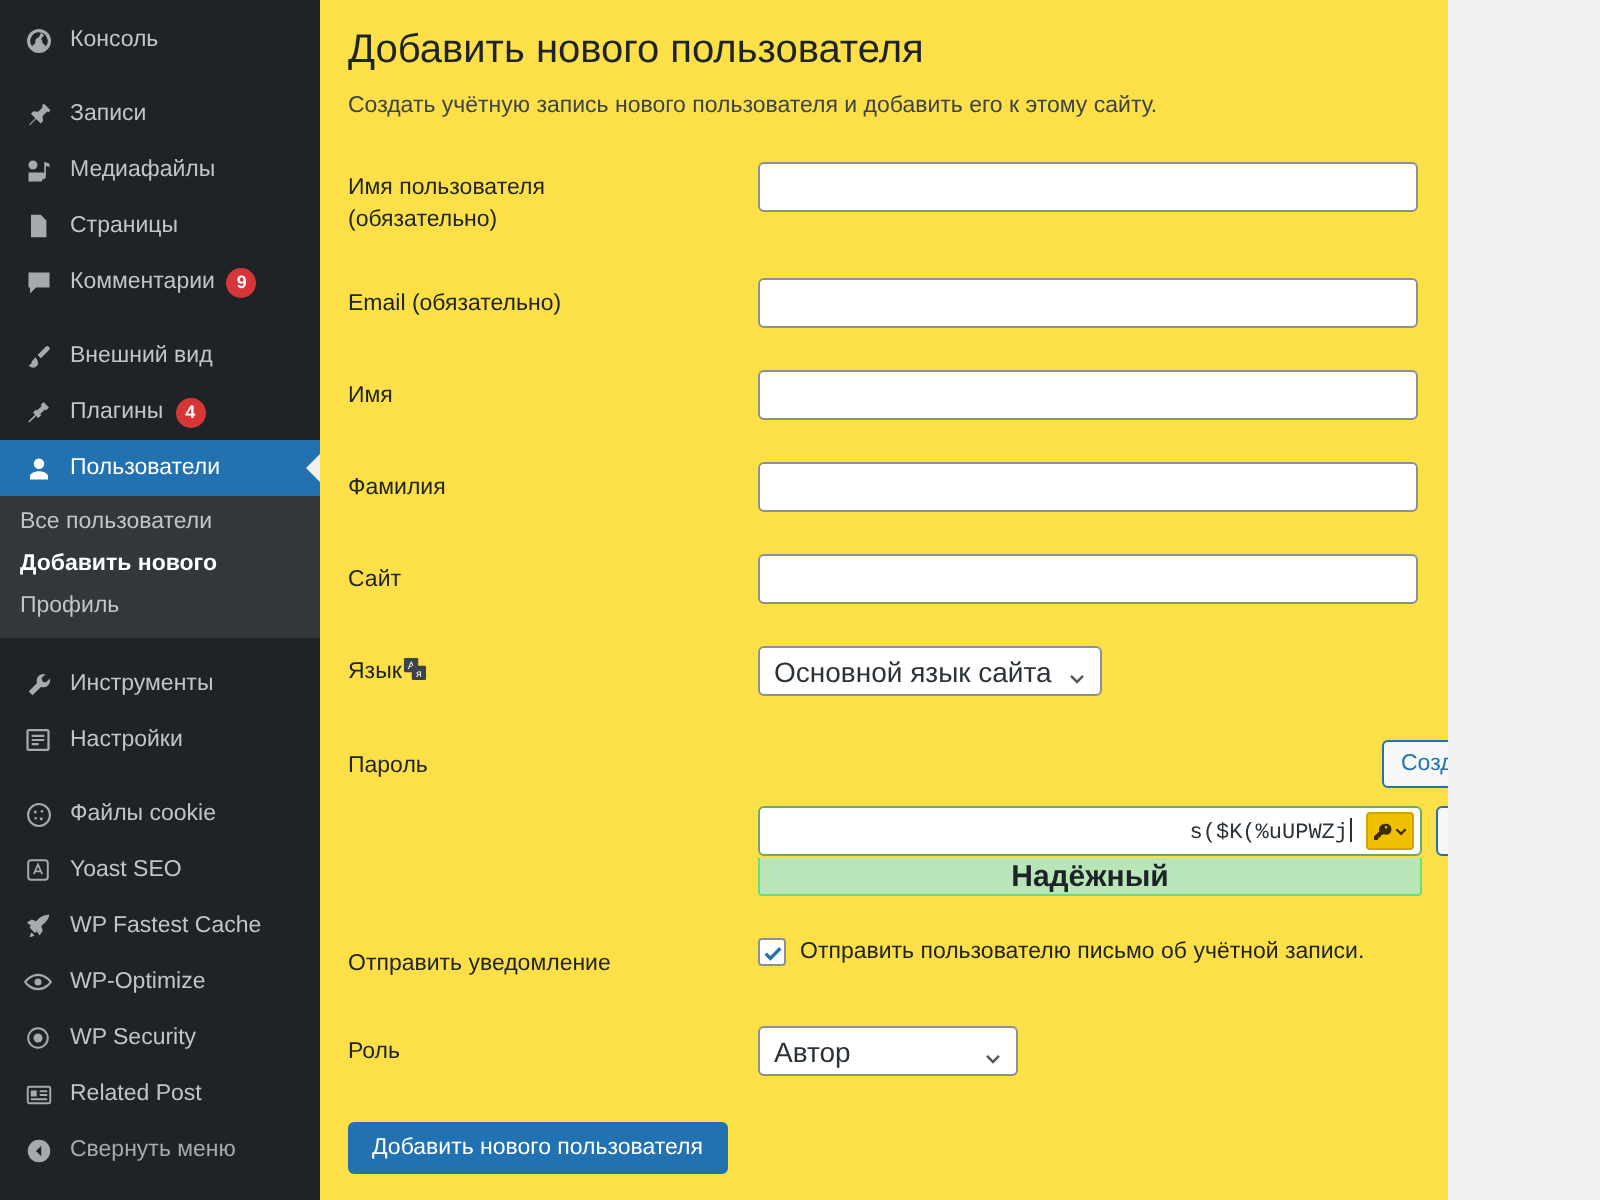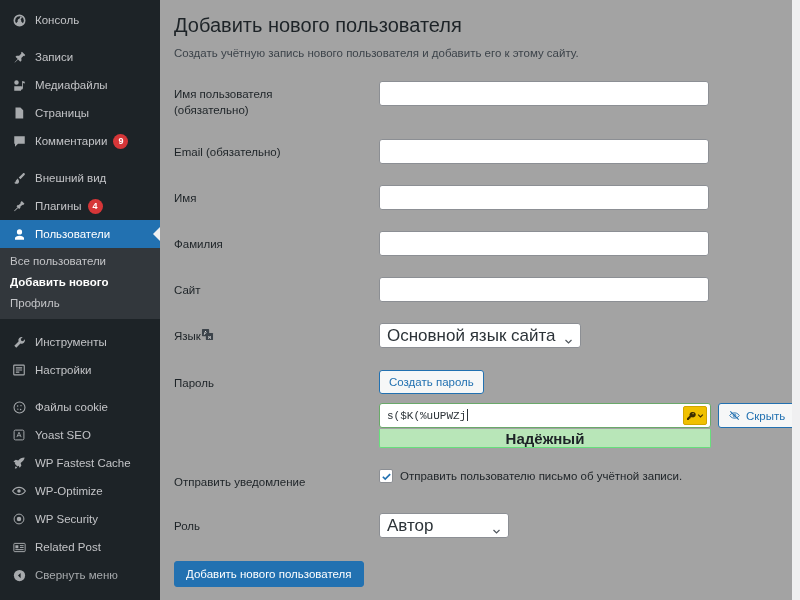--- a/index.html
+++ b/index.html
@@ -4,21 +4,21 @@
 <style>
   * { box-sizing: border-box; }
   html, body {
     margin: 0; padding: 0;
     width: 800px; height: 600px;
     overflow: hidden;
     font-family: "Liberation Sans", sans-serif;
   }
   body { background: #f0f0f1; }
 
-  #app { position: relative; width: 792px; height: 600px; display: flex; }
+  #app { position: relative; width: 724px; height: 600px; display: flex; }
 
   
   #sidebar {
     width: 160px; height: 600px;
     background: #1d2327;
     flex: 0 0 160px;
     position: relative;
     overflow: hidden;
     padding-top: 6px;
   }
@@ -77,21 +77,21 @@
     white-space: nowrap;
   }
   .submenu-item.current { color: #fff; font-weight: bold; }
 
   .collapse-item { color: #a7aaad; }
 
   
   #main {
     flex: 1 1 auto;
     height: 600px;
-    background: #a3a3a3;
+    background: #fde047;
     padding: 12px 16px 0 14px;
     overflow: hidden;
     position: relative;
   }
   #page-title {
     font-size: 20px;
     font-weight: normal;
     color: #1d2327;
     margin: 0 0 9px 0;
     padding: 0;
@@ -134,21 +134,21 @@
     font-family: "Liberation Sans", sans-serif;
     outline: none;
   }
 
   .sel {
     height: 25px;
     border: 1px solid #8c8f94;
     background: #fff;
     border-radius: 3px;
     padding: 0 24px 0 7px;
-    font-size: 17px;
+    font-size: 14px;
     color: #2c3338;
     display: inline-flex;
     align-items: center;
     position: relative;
     white-space: nowrap;
   }
   .sel .caret {
     position: absolute; right: 7px; top: 50%;
     transform: translateY(-60%);
     width: 9px; height: 9px;
@@ -498,21 +498,21 @@
             <span>Основной язык сайта</span>
             <span class="caret">
               <svg width="9" height="9" viewBox="0 0 12 12" fill="none" stroke="currentColor" stroke-width="1.6">
                   <path d="M2 4.5L6 8.5l4-4"></path>
                 </svg>
             </span>
           </div>
         </div>
       </div>
 
-      <div class="row" style="margin-bottom:21px;">
+      <div class="row" style="margin-bottom:21px;text-align:right;">
         <div class="row-label">Пароль</div>
         <div class="row-field">
           <div>
             <span class="btn-secondary">Создать пароль</span>
           </div>
           <div class="pw-wrap" style="margin-top:9px;">
             <div class="pw-col">
               <div class="pw-inputbox">
                 <span class="pw-val"><span>s($K(%uUPWZj</span><span class="pw-caret-bar"></span></span>
                 <span class="key-btn">

